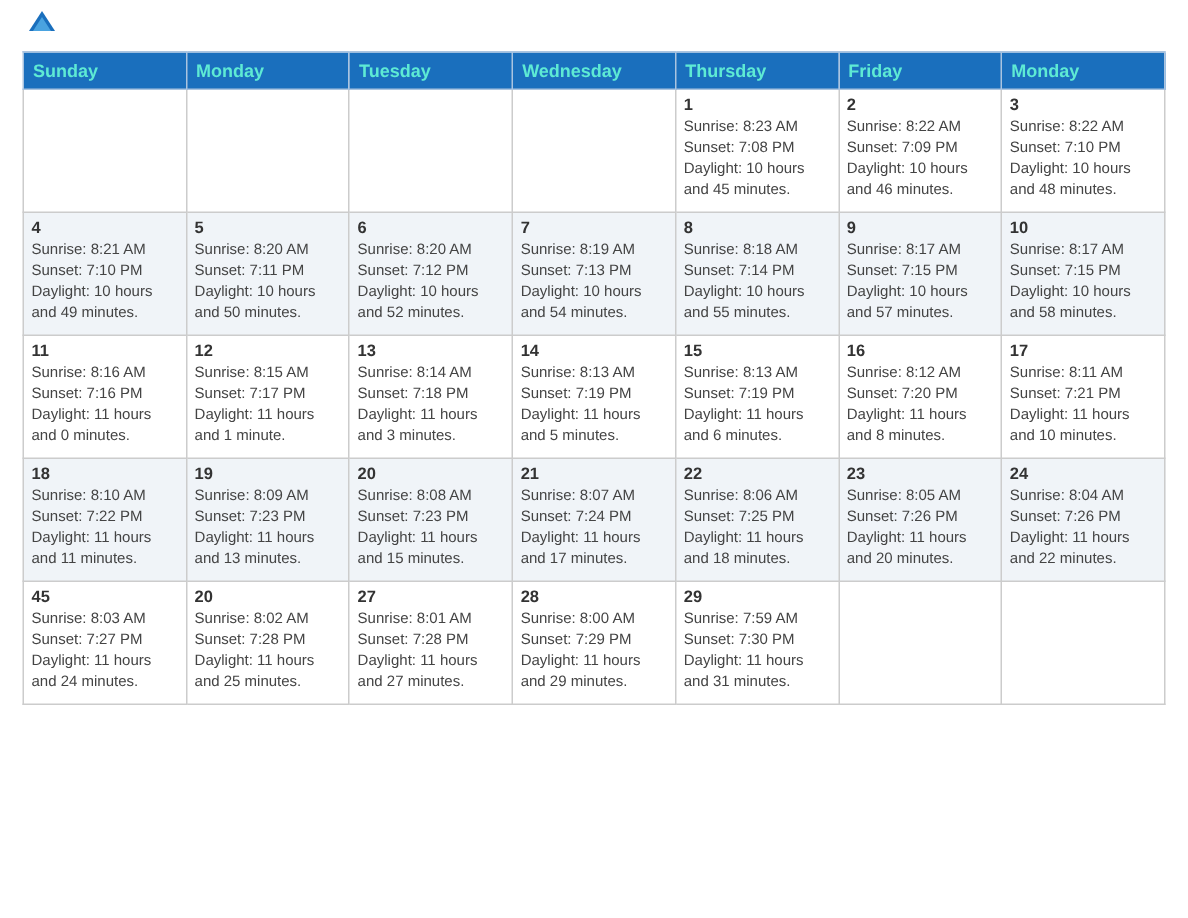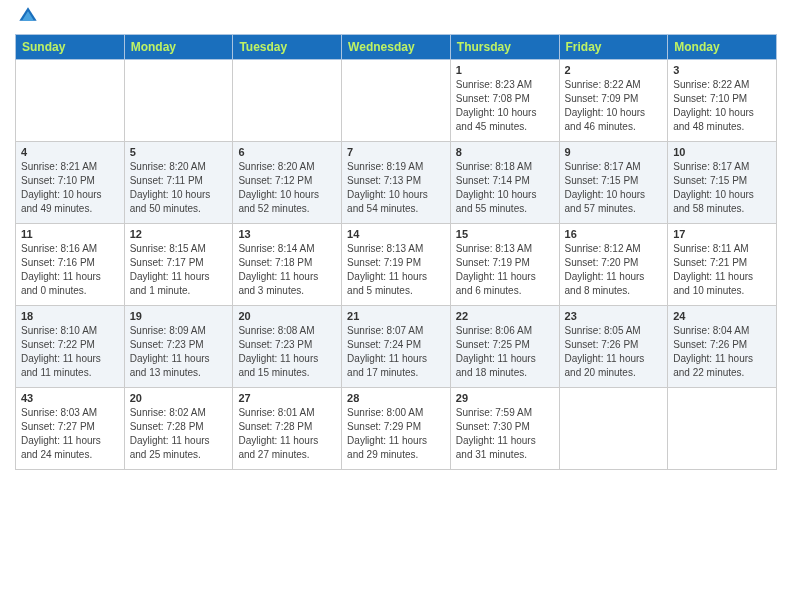--- a/index.html
+++ b/index.html
@@ -59,21 +59,21 @@
       font-size: 14px;
       color: #555;
     }
     .calendar {
       width: 100%;
       border-collapse: collapse;
       font-size: 10px;
     }
     .calendar th {
       background-color: #1a6fbd;
-      color: #bef264;
+      color: #5eead4;
       text-align: left;
       padding: 5px 6px;
       font-size: 12px;
       border: 1px solid #aac4e0;
     }
     .calendar td {
       border: 1px solid #ccc;
       vertical-align: top;
       padding: 4px 5px;
       width: calc(100% / 7);
@@ -241,21 +241,21 @@
             <span class="day-number">23</span>
             <div class="day-info">Sunrise: 8:05 AM<br>Sunset: 7:26 PM<br>Daylight: 11 hours and 20 minutes.</div>
           </td>
           <td>
             <span class="day-number">24</span>
             <div class="day-info">Sunrise: 8:04 AM<br>Sunset: 7:26 PM<br>Daylight: 11 hours and 22 minutes.</div>
           </td>
         </tr>
         <tr>
           <td>
-            <span class="day-number">43</span>
+            <span class="day-number">45</span>
             <div class="day-info">Sunrise: 8:03 AM<br>Sunset: 7:27 PM<br>Daylight: 11 hours and 24 minutes.</div>
           </td>
           <td>
             <span class="day-number">20</span>
             <div class="day-info">Sunrise: 8:02 AM<br>Sunset: 7:28 PM<br>Daylight: 11 hours and 25 minutes.</div>
           </td>
           <td>
             <span class="day-number">27</span>
             <div class="day-info">Sunrise: 8:01 AM<br>Sunset: 7:28 PM<br>Daylight: 11 hours and 27 minutes.</div>
           </td>

